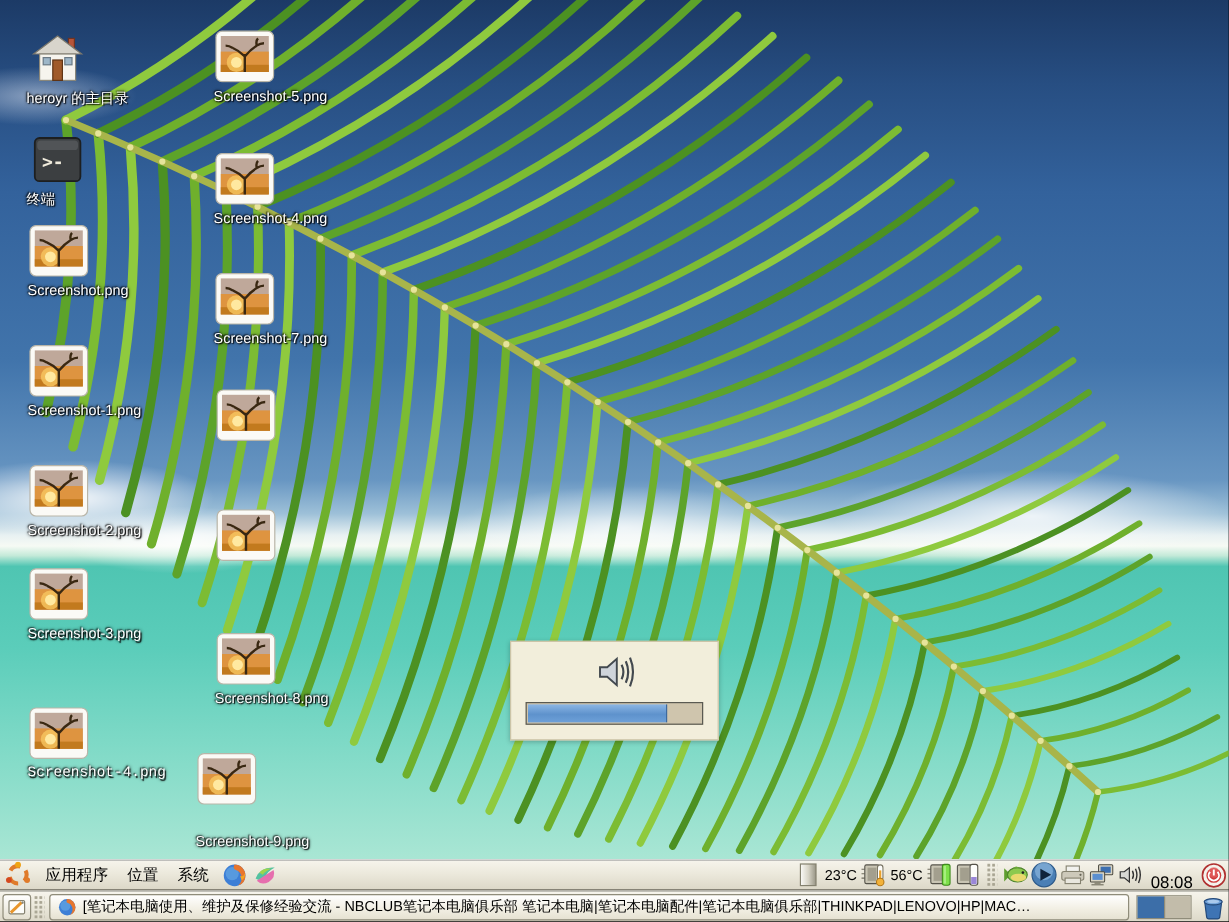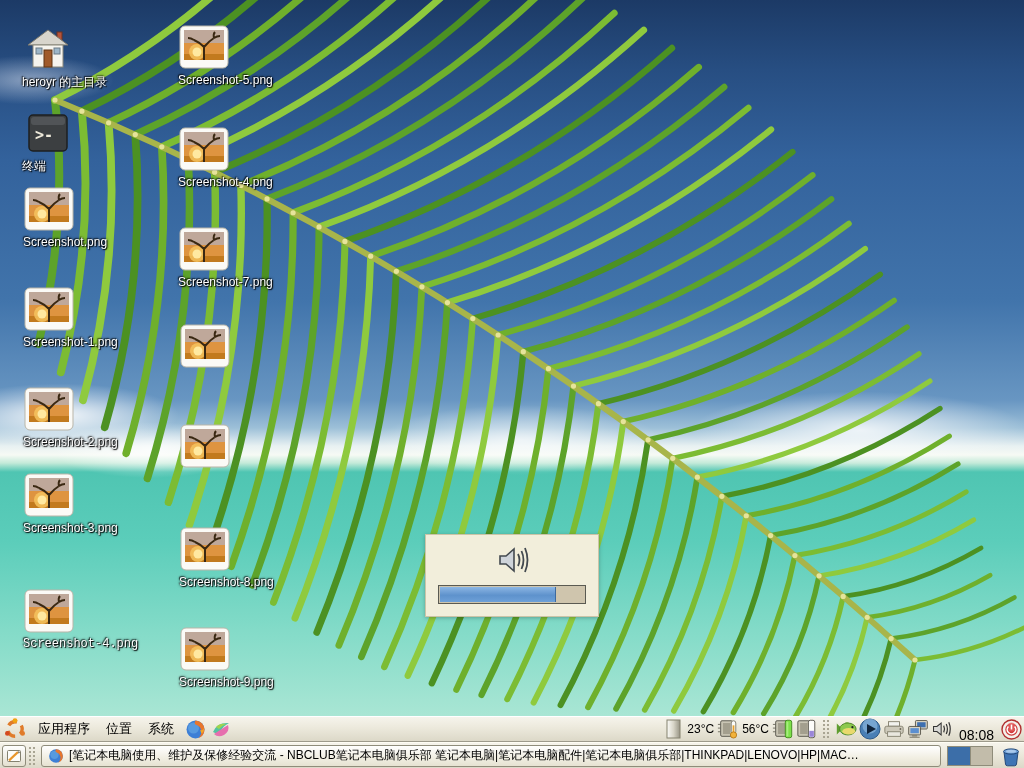--- a/index.html
+++ b/index.html
@@ -354,21 +354,21 @@
     <rect x="5" y="5" width="40" height="30" fill="#bfa89a"></rect>
     <rect x="5" y="18" width="40" height="17" fill="#de9440"></rect>
     <rect x="5" y="29" width="40" height="6" fill="#c27a1e"></rect>
     <circle cx="18" cy="27" r="8" fill="#f6c35e" opacity=".85"></circle>
     <circle cx="18" cy="27" r="4.5" fill="#ffe9a0"></circle>
     <path d="M25 35 L25 20 M25 22 Q20 17 15 15 M25 22 Q30 16 35 13 M35 13 Q38 11 41 11 M35 13 Q34 9 36 7 M15 15 Q12 13 9 13" stroke="#3a2812" stroke-width="2" fill="none"></path>
   </svg>
         </div>
       <div class="di-label">Screenshot-8.png</div>
     </div>
-      <div class="desktop-icon" style="left: 179px; top: 626px;">
+      <div class="desktop-icon" style="left: 163px; top: 626px; gap: 19px;">
       <div class="di-img">
           <svg width="50" height="44" viewBox="0 0 50 44">
     <rect x="1" y="1" width="48" height="42" rx="5" fill="#fbfaf6" stroke="#b9b5a8"></rect>
     <rect x="5" y="5" width="40" height="30" fill="#bfa89a"></rect>
     <rect x="5" y="18" width="40" height="17" fill="#de9440"></rect>
     <rect x="5" y="29" width="40" height="6" fill="#c27a1e"></rect>
     <circle cx="18" cy="27" r="8" fill="#f6c35e" opacity=".85"></circle>
     <circle cx="18" cy="27" r="4.5" fill="#ffe9a0"></circle>
     <path d="M25 35 L25 20 M25 22 Q20 17 15 15 M25 22 Q30 16 35 13 M35 13 Q38 11 41 11 M35 13 Q34 9 36 7 M15 15 Q12 13 9 13" stroke="#3a2812" stroke-width="2" fill="none"></path>
   </svg>

